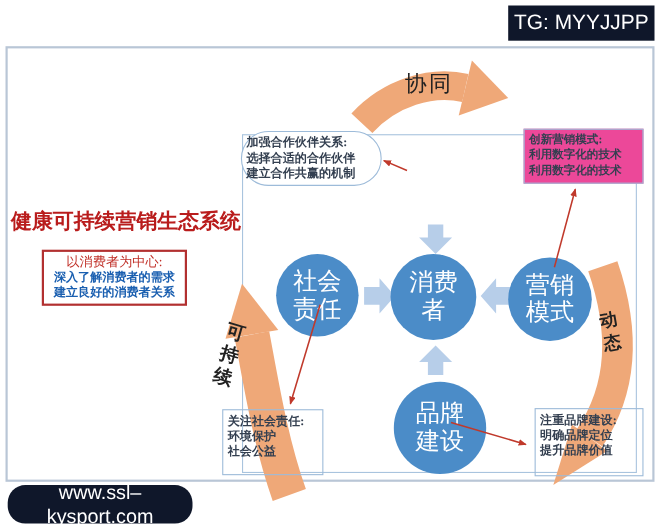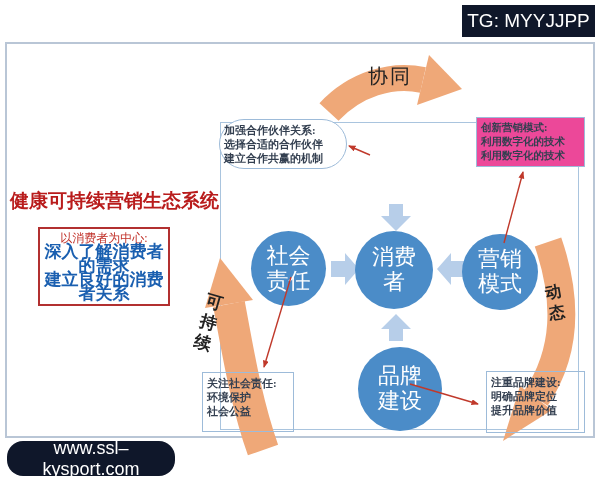--- a/index.html
+++ b/index.html
@@ -12,21 +12,21 @@
   
   .badge{background:#0f172a;color:#fff;display:flex;align-items:center;justify-content:center;
          font-family:"Liberation Sans","DejaVu Sans",sans-serif;text-align:center;}
   .badge.tg{left:462px;top:5px;width:133px;height:32px;font-size:19px;}
   .badge.site{left:7px;top:441px;width:168px;height:35px;font-size:18px;border-radius:16px;}
   
   .headline{left:10px;top:188px;width:210px;font-size:19px;font-weight:bold;color:#b91c1c;}
   .consumer-box{left:38px;top:227px;width:124px;border:2px solid #b23030;background:#fff;
                 padding:2px 2px 3px 2px;text-align:center;line-height:14px;}
   .consumer-box .h{font-size:12px;font-weight:normal;color:#c03028;}
-  .consumer-box .l{font-size:17px;font-weight:bold;color:#1a5fb0;}
+  .consumer-box .l{font-size:11px;font-weight:bold;color:#1a5fb0;}
   
   .circle{border-radius:50%;background:#4b8cc8;color:#fff;display:flex;align-items:center;
           justify-content:center;text-align:center;white-space:pre-line;line-height:1.12;
           font-size:22px;z-index:4;}
   .c-partner{left:360px;top:122px;width:76px;height:76px;}
   .c-social{left:251px;top:231px;width:75px;height:75px;}
   .c-consumer{left:355px;top:231px;width:78px;height:78px;}
   .c-marketing{left:462px;top:234px;width:76px;height:76px;}
   .c-brand{left:358px;top:347px;width:84px;height:84px;}
   

